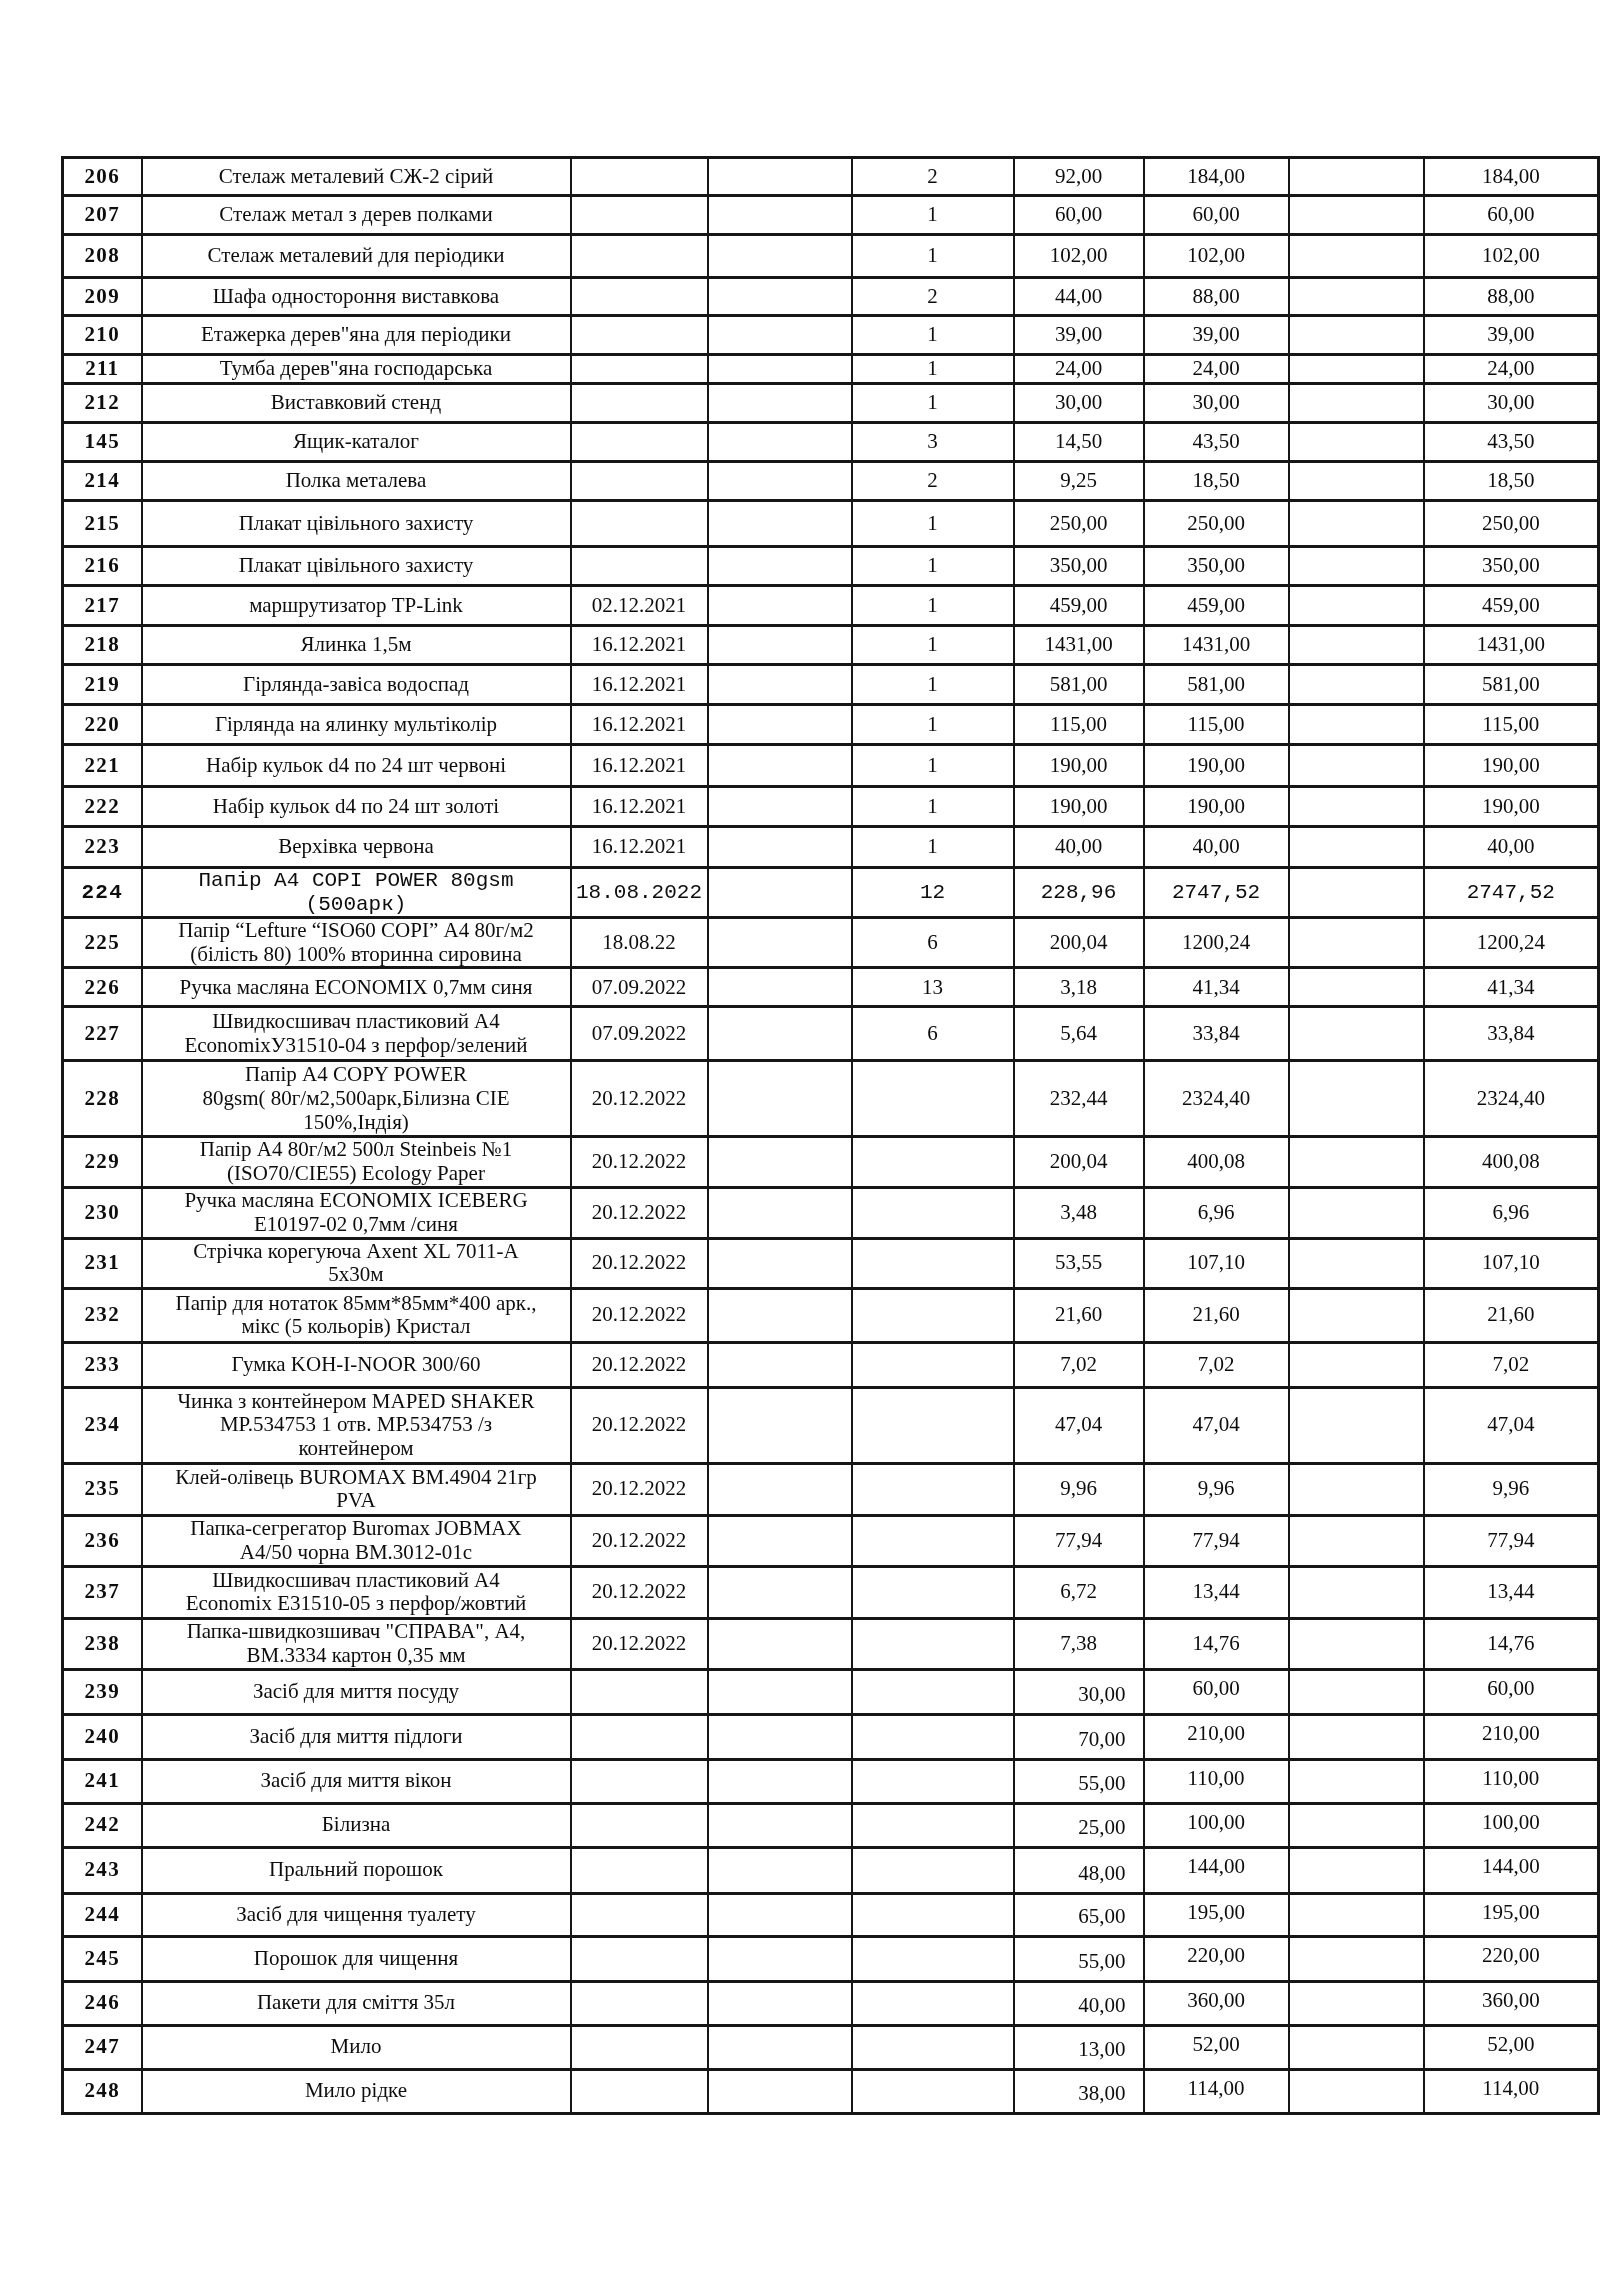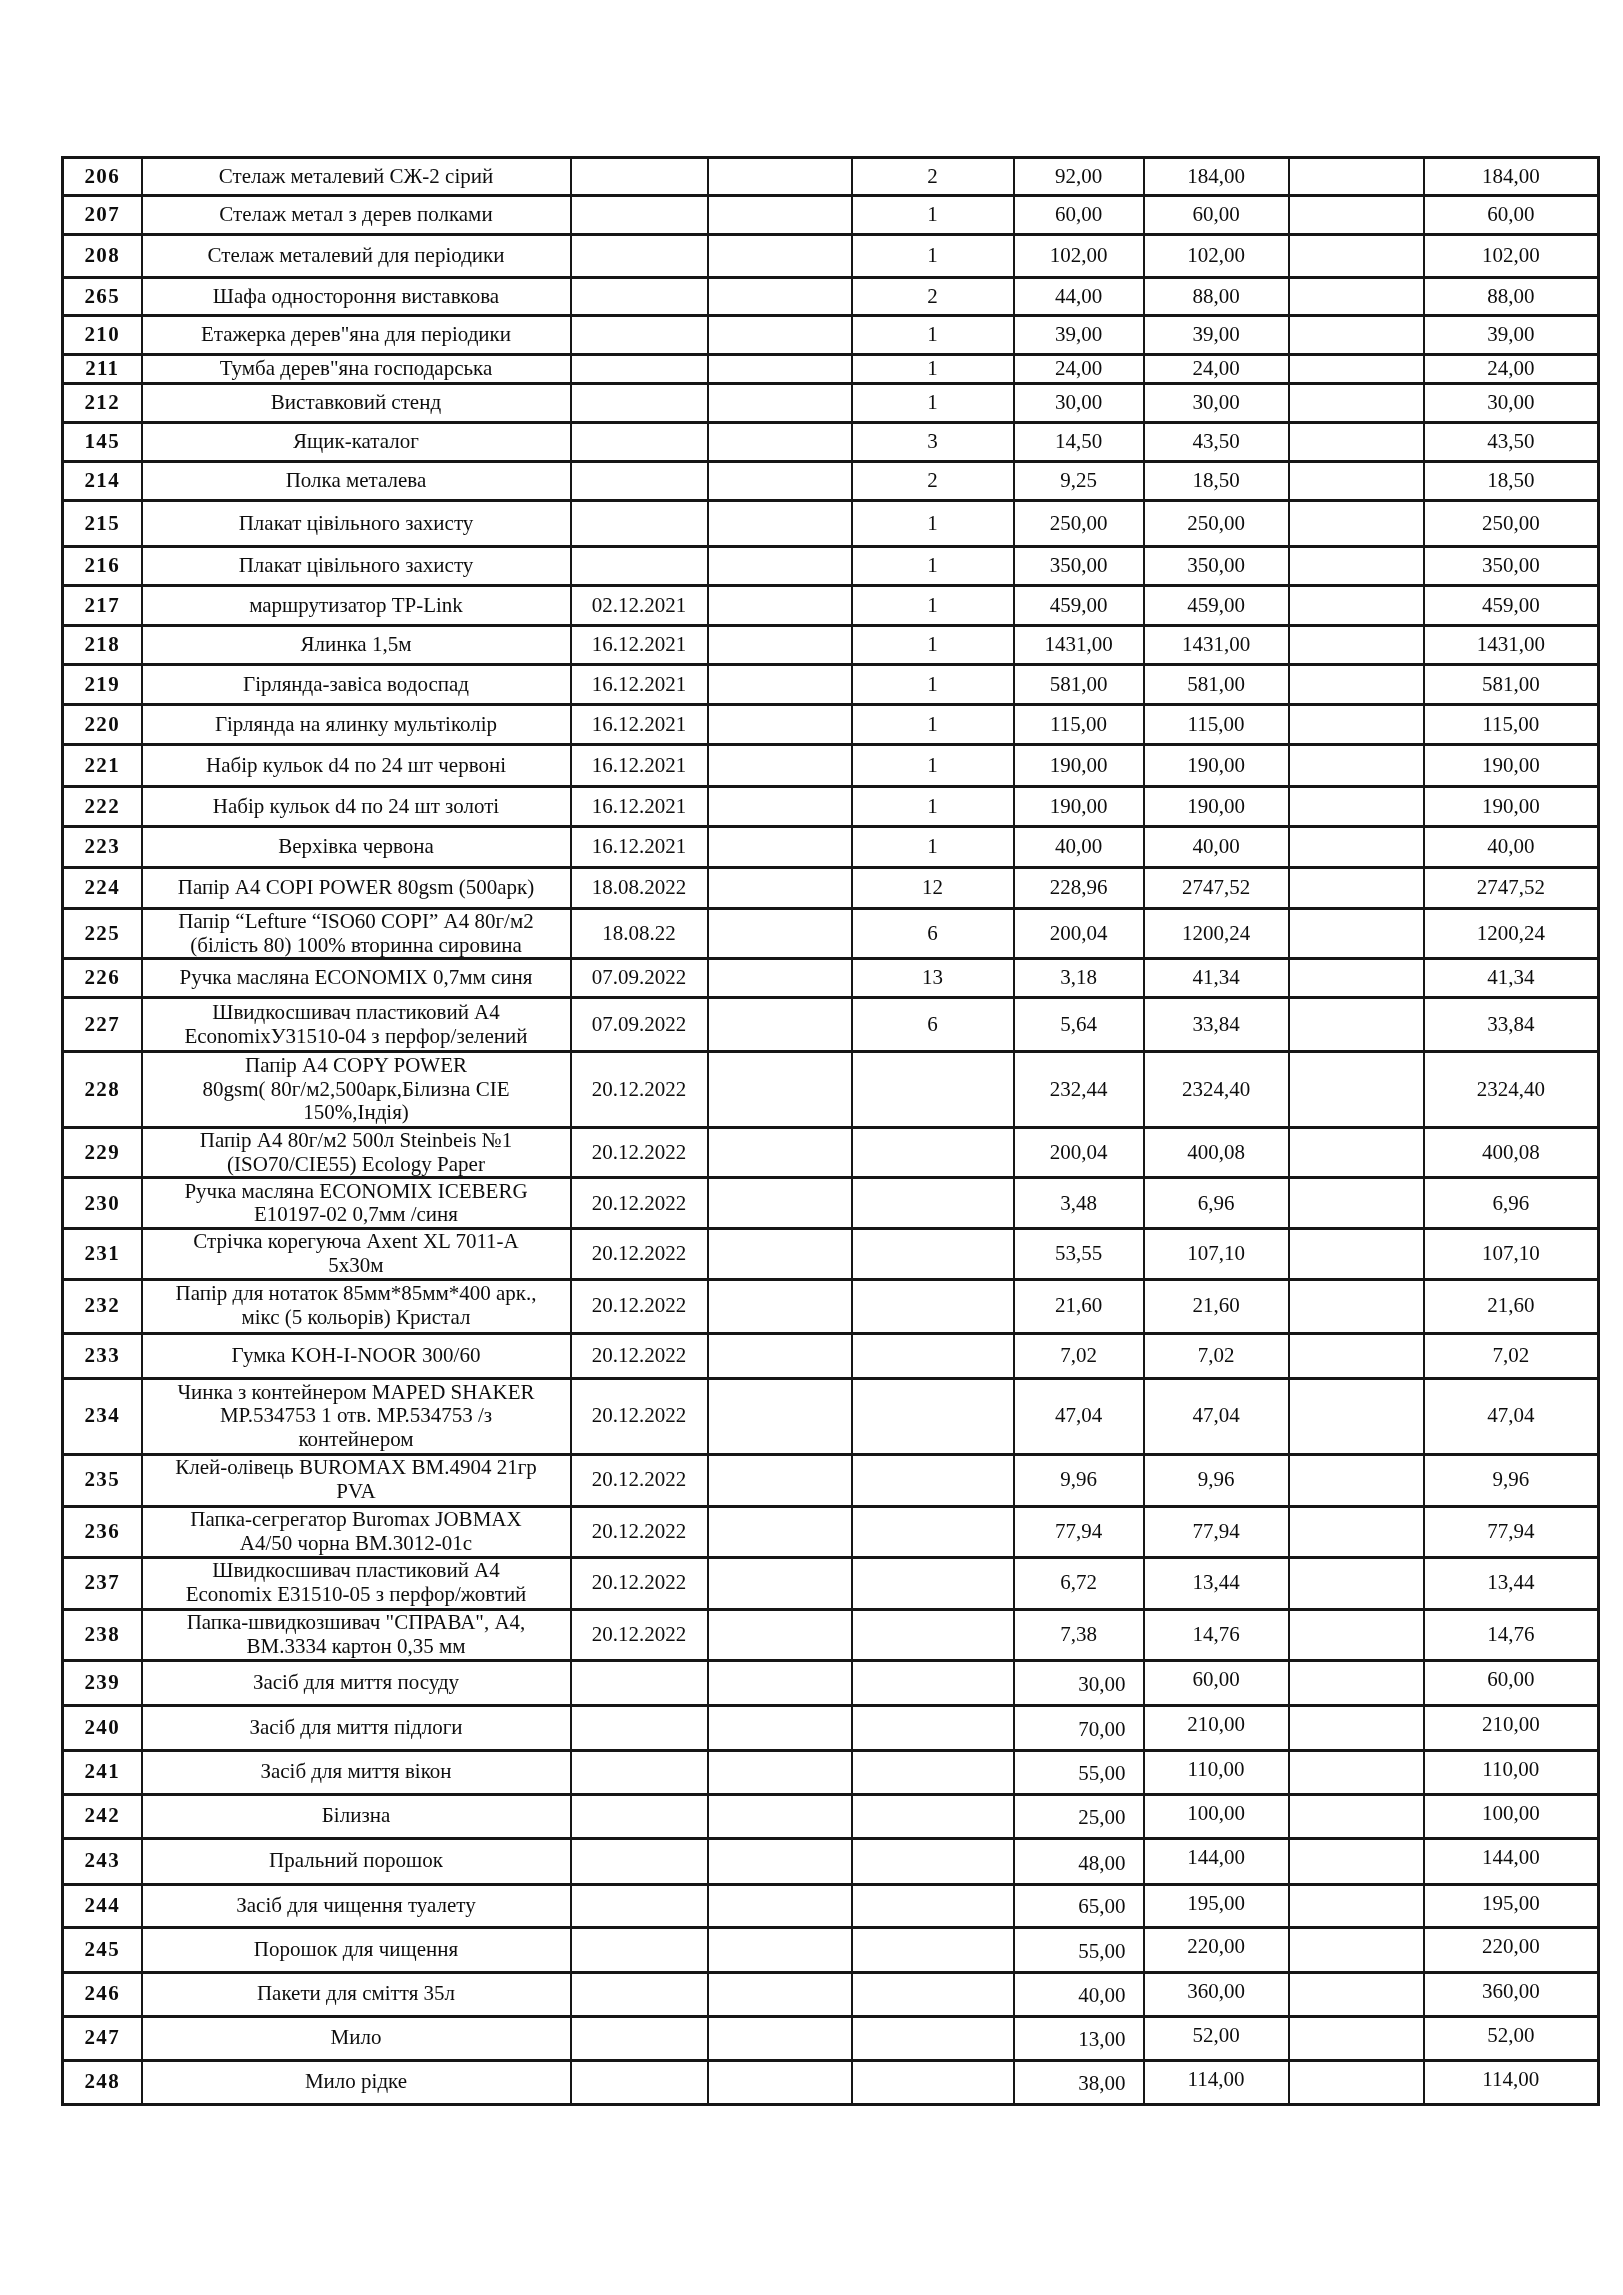--- a/index.html
+++ b/index.html
@@ -114,21 +114,21 @@
           <td class="c-name">Стелаж металевий для періодики</td>
           <td class="c-date"></td>
           <td class="c-empty"></td>
           <td class="c-qty">1</td>
           <td class="c-price">102,00</td>
           <td class="c-sum">102,00</td>
           <td class="c-empty"></td>
           <td class="c-sum2">102,00</td>
         </tr>
         <tr style="height: 38px;">
-          <td class="c-no">265</td>
+          <td class="c-no">209</td>
           <td class="c-name">Шафа одностороння виставкова</td>
           <td class="c-date"></td>
           <td class="c-empty"></td>
           <td class="c-qty">2</td>
           <td class="c-price">44,00</td>
           <td class="c-sum">88,00</td>
           <td class="c-empty"></td>
           <td class="c-sum2">88,00</td>
         </tr>
         <tr style="height: 39px;">
@@ -278,21 +278,21 @@
           <td class="c-no">223</td>
           <td class="c-name">Верхівка червона</td>
           <td class="c-date">16.12.2021</td>
           <td class="c-empty"></td>
           <td class="c-qty">1</td>
           <td class="c-price">40,00</td>
           <td class="c-sum">40,00</td>
           <td class="c-empty"></td>
           <td class="c-sum2">40,00</td>
         </tr>
-        <tr style="height: 41px;">
+        <tr style="height: 41px; font-family: Liberation Mono, monospace;">
           <td class="c-no">224</td>
           <td class="c-name">Папір А4 COPI POWER 80gsm (500арк)</td>
           <td class="c-date">18.08.2022</td>
           <td class="c-empty"></td>
           <td class="c-qty">12</td>
           <td class="c-price">228,96</td>
           <td class="c-sum">2747,52</td>
           <td class="c-empty"></td>
           <td class="c-sum2">2747,52</td>
         </tr>

